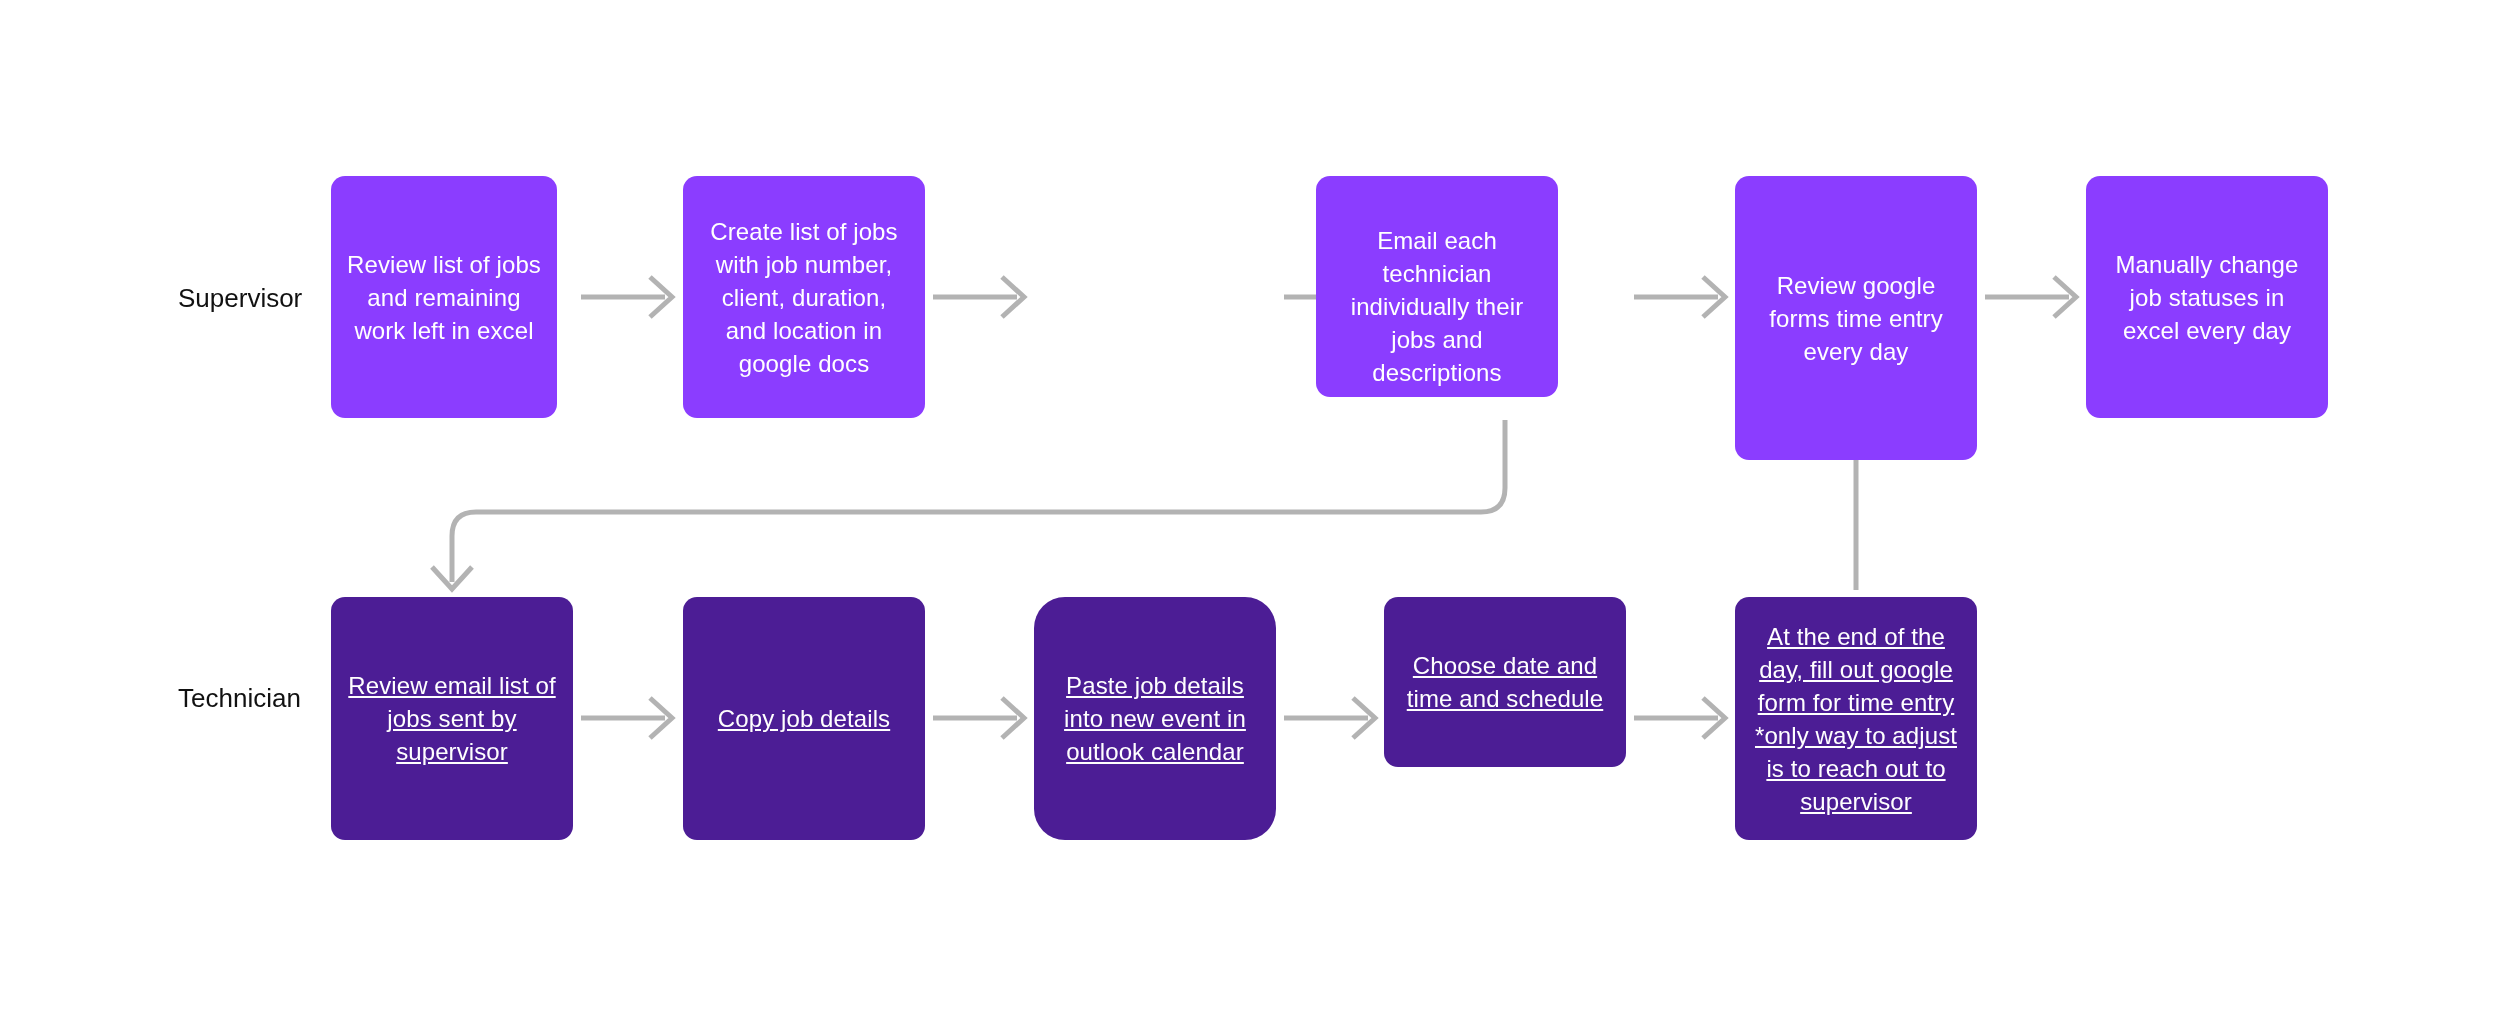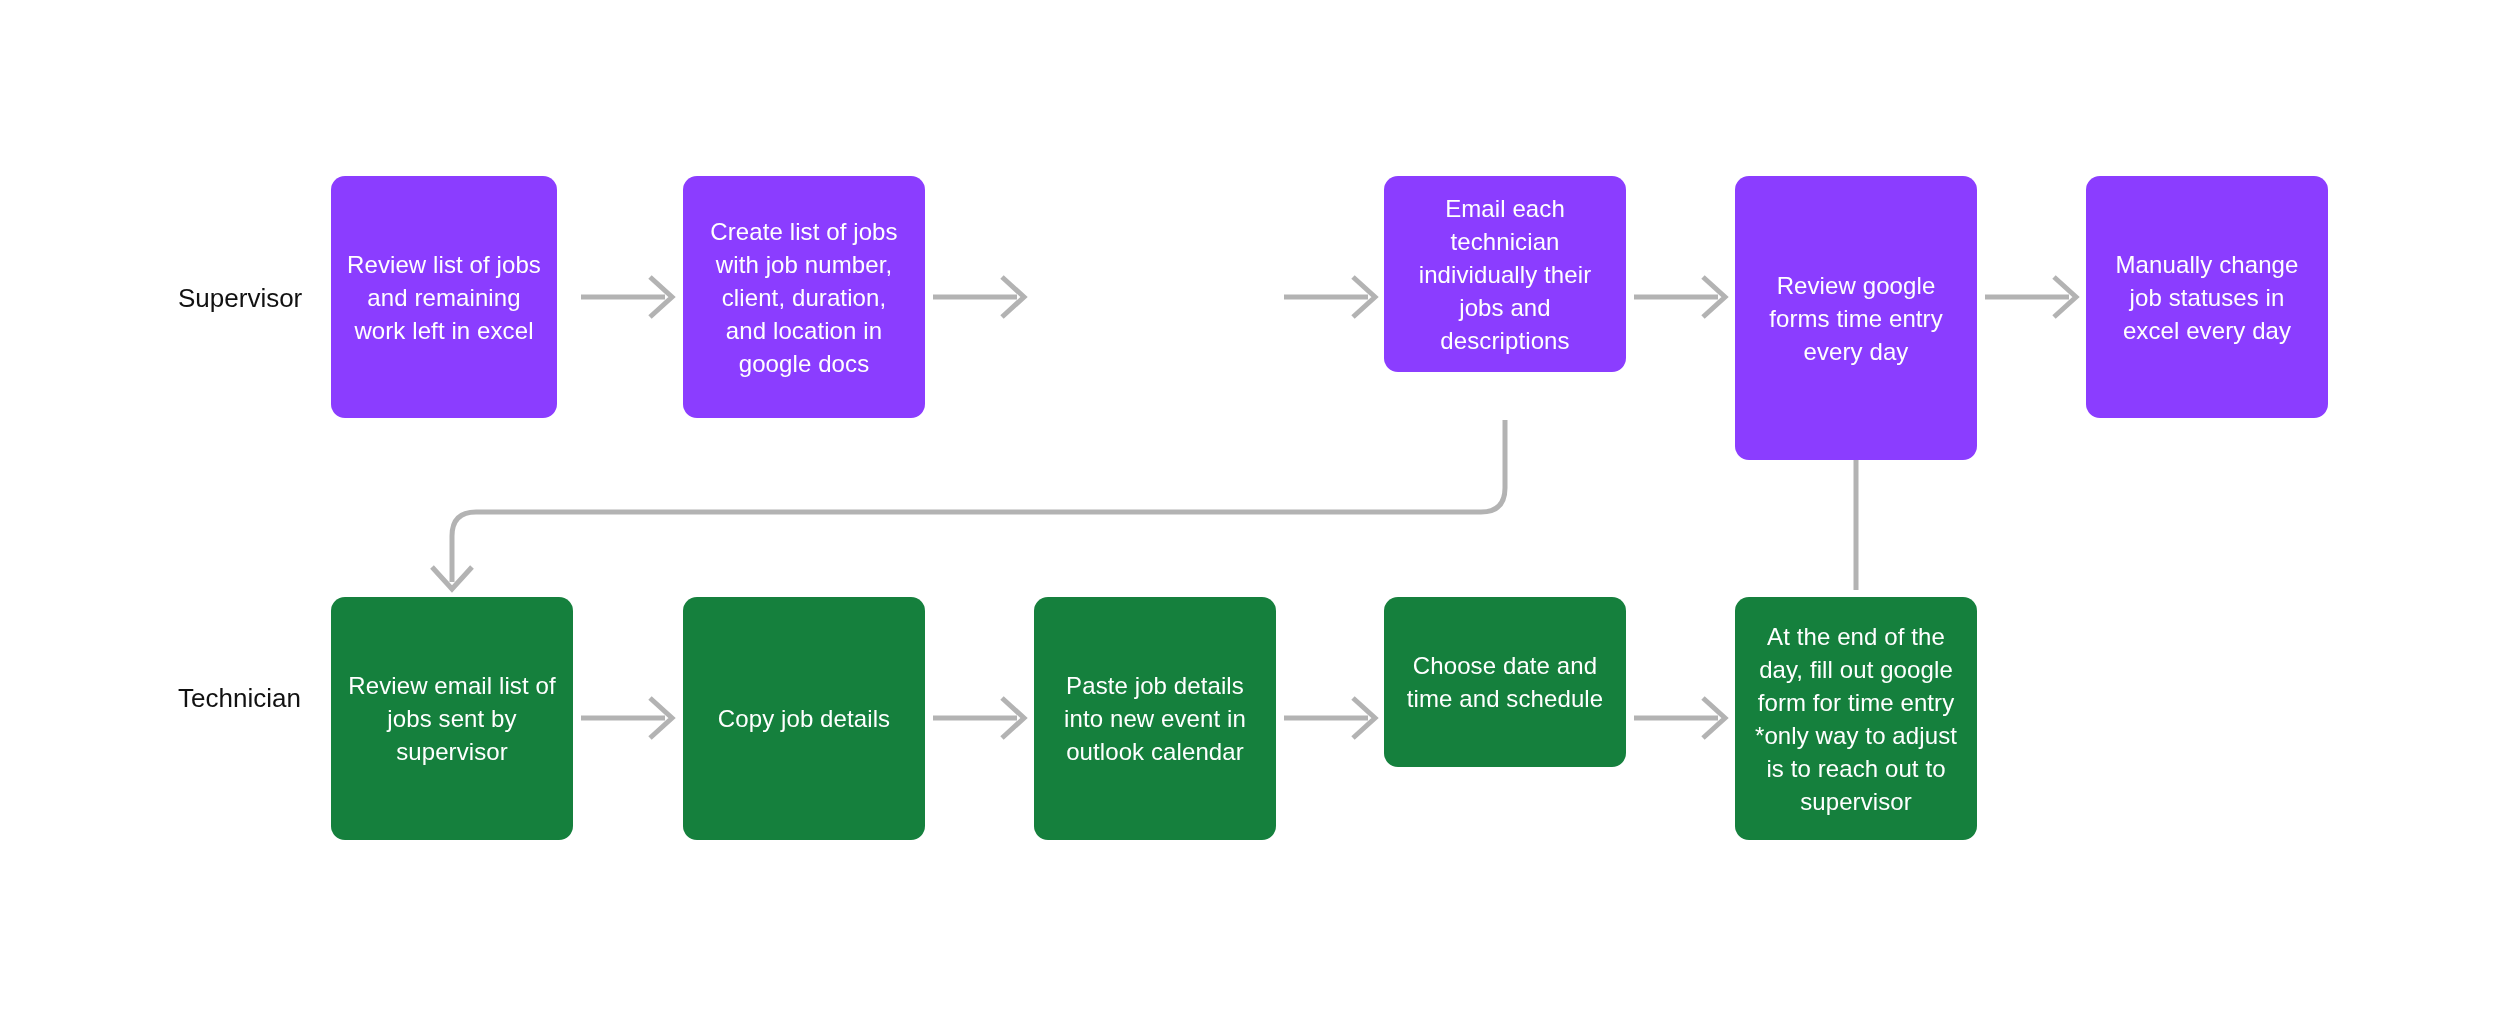--- a/index.html
+++ b/index.html
@@ -41,21 +41,21 @@
     text-align: center;
     letter-spacing: 0.1px;
     word-break: normal;
   }
   .node-text {
     display: block;
     width: 100%;
     white-space: pre-line;
   }
   .node.supervisor { background: #8B3DFF; }
-  .node.technician { background: #15803d; }
+  .node.technician { background: #4c1d95; text-decoration: underline; }
   #connectors {
     position: absolute;
     left: 0;
     top: 0;
     width: 2500px;
     height: 1012px;
     pointer-events: none;
   }
 </style>
 </head>
@@ -124,21 +124,21 @@
 
   <div class="node supervisor" style="left:683px; top:176px; width:242px; height:242px;">
     <span class="node-text">Create list of jobs
 with job number,
 client, duration,
 and location in
 google docs</span>
   </div>
 
 
-  <div class="node supervisor" style="left:1384px; top:176px; width:242px; height:196px;">
+  <div class="node supervisor" style="left:1316px; top:176px; width:242px; height:221px;align-items:flex-end;">
     <span class="node-text">Email each
 technician
 individually their
 jobs and
 descriptions</span>
   </div>
 
   <div class="node supervisor" style="left:1735px; top:176px; width:242px; height:284px;">
     <span class="node-text">Review google
 forms time entry
@@ -156,21 +156,21 @@
   <div class="node technician" style="left:331px; top:597px; width:242px; height:243px;">
     <span class="node-text">Review email list of
 jobs sent by
 supervisor</span>
   </div>
 
   <div class="node technician" style="left:683px; top:597px; width:242px; height:243px;">
     <span class="node-text">Copy job details</span>
   </div>
 
-  <div class="node technician" style="left:1034px; top:597px; width:242px; height:243px;">
+  <div class="node technician" style="left:1034px; top:597px; width:242px; height:243px;border-radius:31px;">
     <span class="node-text">Paste job details
 into new event in
 outlook calendar</span>
   </div>
 
   <div class="node technician" style="left:1384px; top:597px; width:242px; height:170px;">
     <span class="node-text">Choose date and
 time and schedule</span>
   </div>
 

